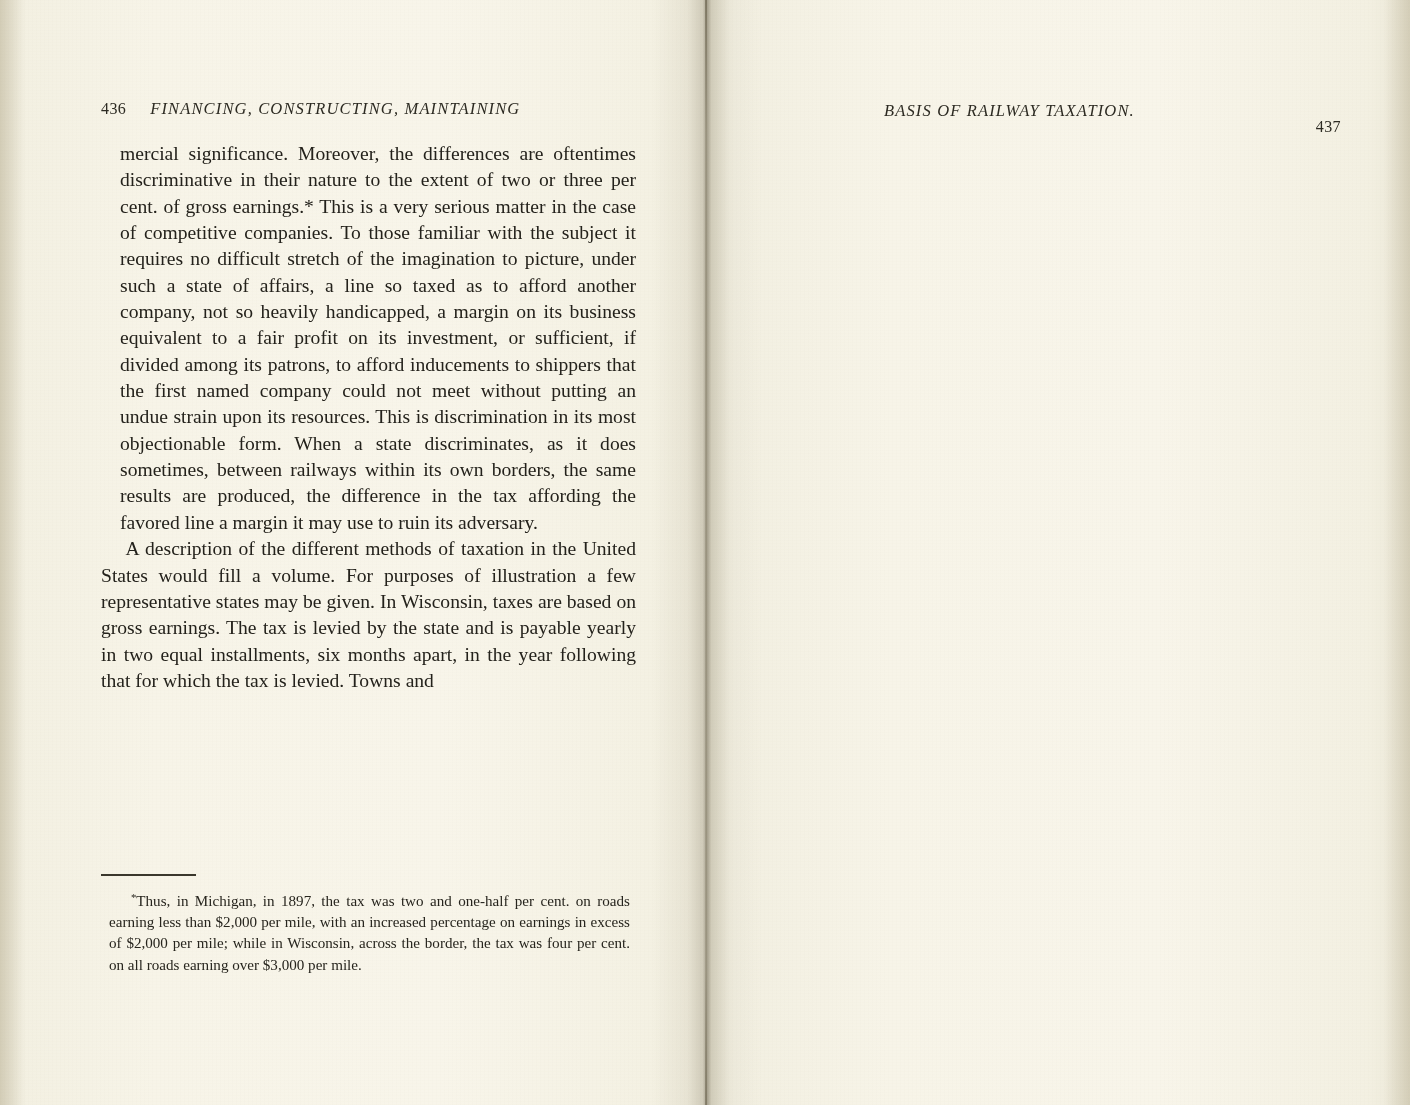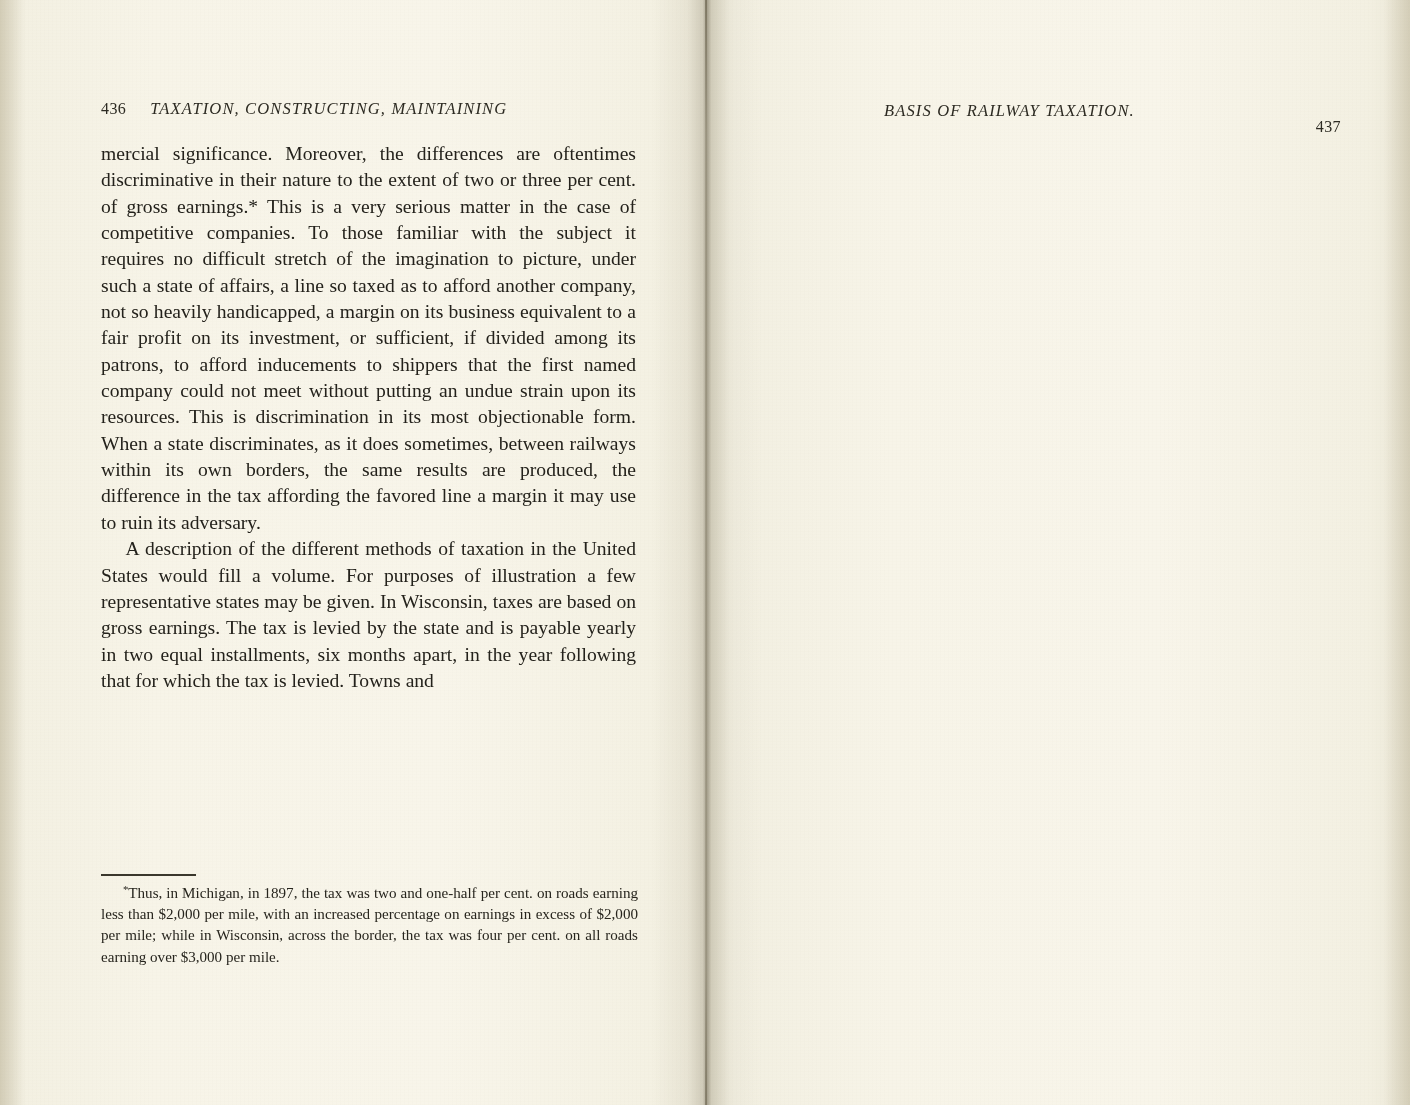--- a/index.html
+++ b/index.html
@@ -110,42 +110,42 @@
     text-align: justify;
     text-align-last: left;
     color: #23211b;
   }
   .page-left .textblock  { left: 101px; top: 141px; width: 535px; }
 
   .textblock p {
     margin: 0;
     text-indent: 1.25em;
   }
-  .textblock p.noindent { text-indent: 0; }
+  .textblock p.noindent { text-indent: 0; margin-left: 19px; }
 
   
   .footnote-rule {
     position: absolute;
     height: 2px;
     width: 95px;
     background: #3a372c;
   }
   .page-left .footnote-rule  { left: 101px; top: 874px; }
 
   .footnote {
     position: absolute;
     font-size: 15.1px;
     line-height: 21.2px;
     text-align: justify;
     text-align-last: left;
     color: #26241d;
   }
   .page-left .footnote  { left: 101px; top: 883px; width: 537px; }
 
-  .footnote p { margin: 0; text-indent: 1.45em; }
+  .footnote p { margin: 8px; text-indent: 1.45em; }
   sup.ast { font-size: 0.72em; vertical-align: 0.42em; line-height: 0; }
 
   .edge-dark-left {
     position: absolute; left: 0; top: 0; width: 26px; height: 1105px;
     background: linear-gradient(90deg, rgba(175,165,135,0.38), rgba(175,165,135,0));
     pointer-events: none;
   }
   .edge-dark-right {
     position: absolute; right: 0; top: 0; width: 26px; height: 1105px;
     background: linear-gradient(270deg, rgba(175,165,135,0.38), rgba(175,165,135,0));
@@ -162,21 +162,21 @@
   <div class="paper-right"></div>
   <div class="gutter-shadow"></div>
   <div class="gutter-line"></div>
   <div class="edge-dark-left"></div>
   <div class="edge-dark-right"></div>
 
   <div class="page page-left">
 
     <div class="running-head">
       <span class="folio">436</span>
-      <span class="head-title">TAXATION, CONSTRUCTING, MAINTAINING</span>
+      <span class="head-title">FINANCING, CONSTRUCTING, MAINTAINING</span>
     </div>
 
     <div class="textblock">
       <p class="noindent">mercial significance. Moreover, the differences are oftentimes discriminative in their nature to the extent of two or three per cent. of gross earnings.* This is a very serious matter in the case of competitive companies. To those familiar with the subject it requires no difficult stretch of the imagination to picture, under such a state of affairs, a line so taxed as to afford another company, not so heavily handicapped, a margin on its business equivalent to a fair profit on its investment, or sufficient, if divided among its patrons, to afford inducements to shippers that the first named company could not meet without putting an undue strain upon its resources. This is discrimination in its most objectionable form. When a state discriminates, as it does sometimes, between railways within its own borders, the same results are produced, the difference in the tax affording the favored line a margin it may use to ruin its adversary.</p>
       <p>A description of the different methods of taxation in the United States would fill a volume. For purposes of illustration a few representative states may be given. In Wisconsin, taxes are based on gross earnings. The tax is levied by the state and is payable yearly in two equal installments, six months apart, in the year following that for which the tax is levied. Towns and</p>
     </div>
 
     <div class="footnote-rule"></div>
 
     <div class="footnote">

